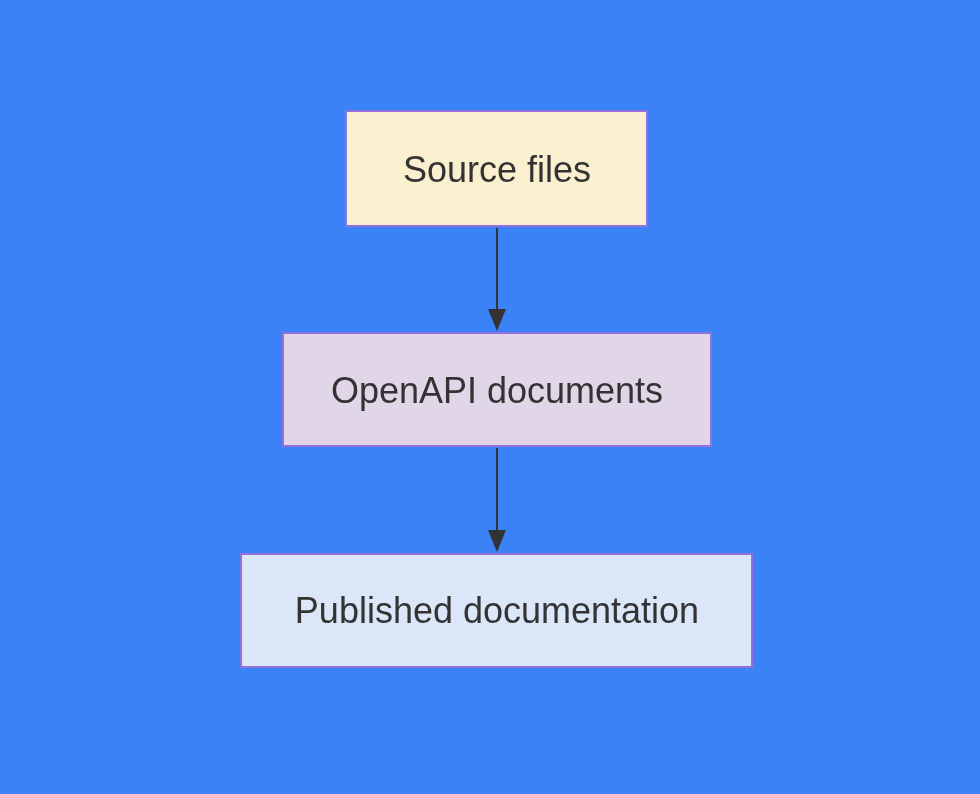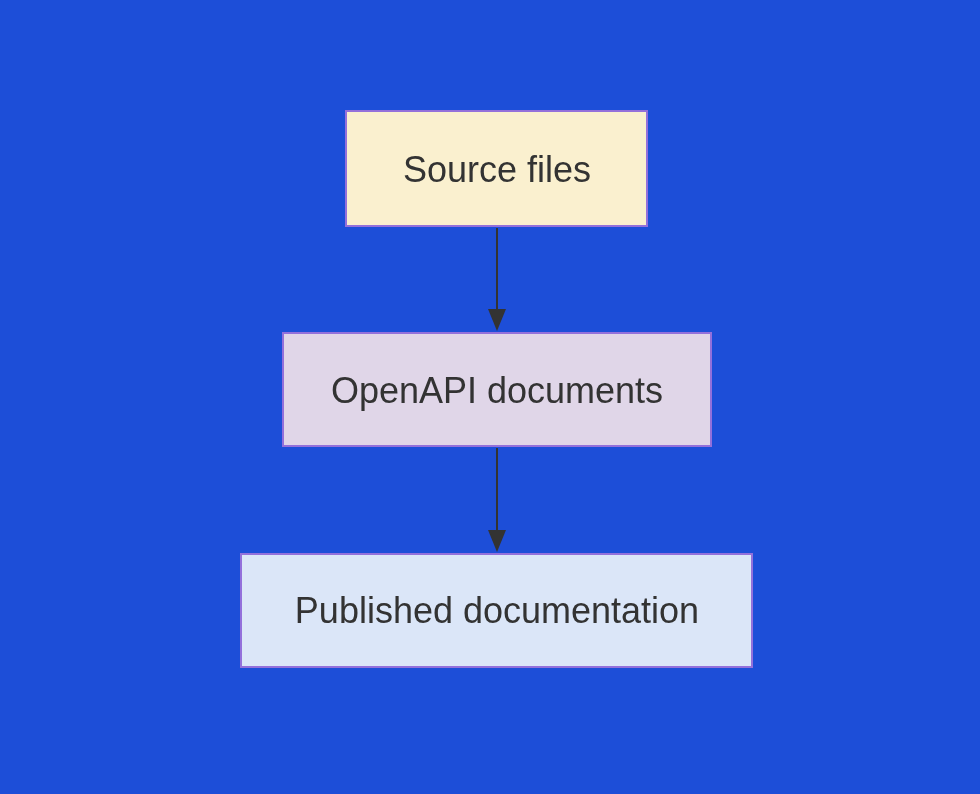--- a/index.html
+++ b/index.html
@@ -4,21 +4,21 @@
 <style>
   html, body {
     margin: 0;
     padding: 0;
     background: #ffffff;
   }
   .canvas {
     position: relative;
     width: 980px;
     height: 794px;
-    background: #1d4ed8;
+    background: #3b82f6;
     overflow: hidden;
   }
   svg.flowchart {
     display: block;
     width: 980px;
     height: 794px;
   }
   svg.flowchart text {
     font-family: "Liberation Sans", "DejaVu Sans", sans-serif;
     font-size: 36px;

